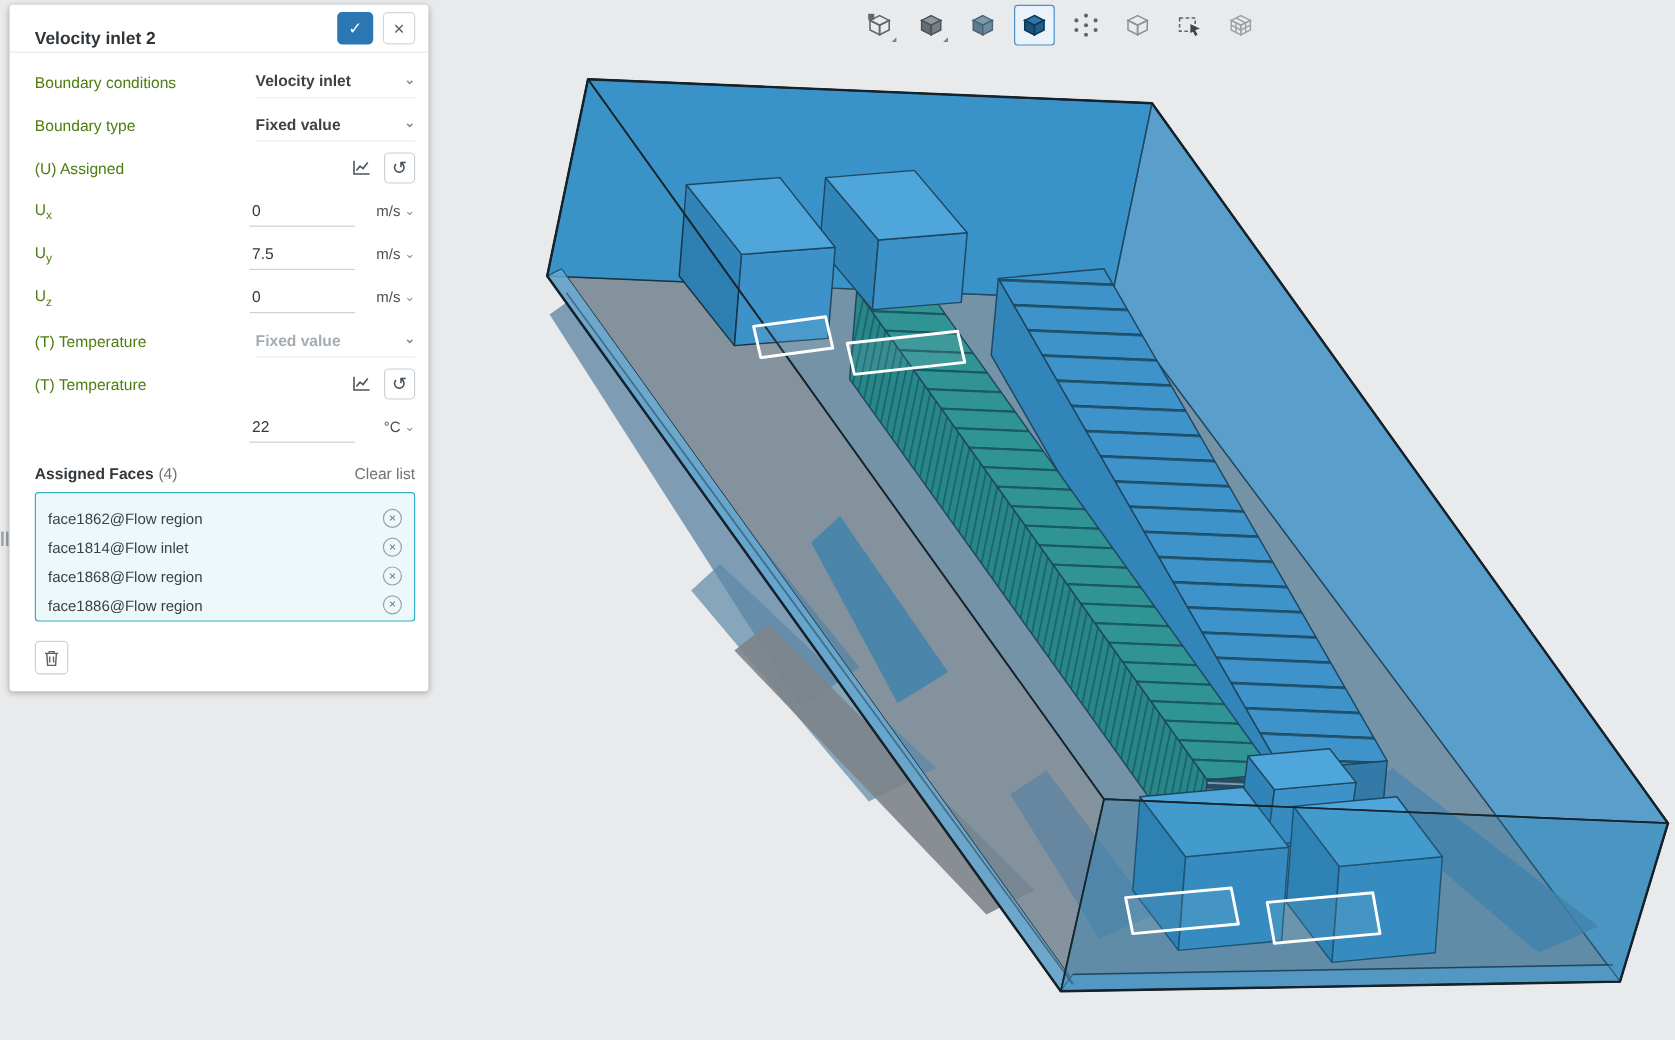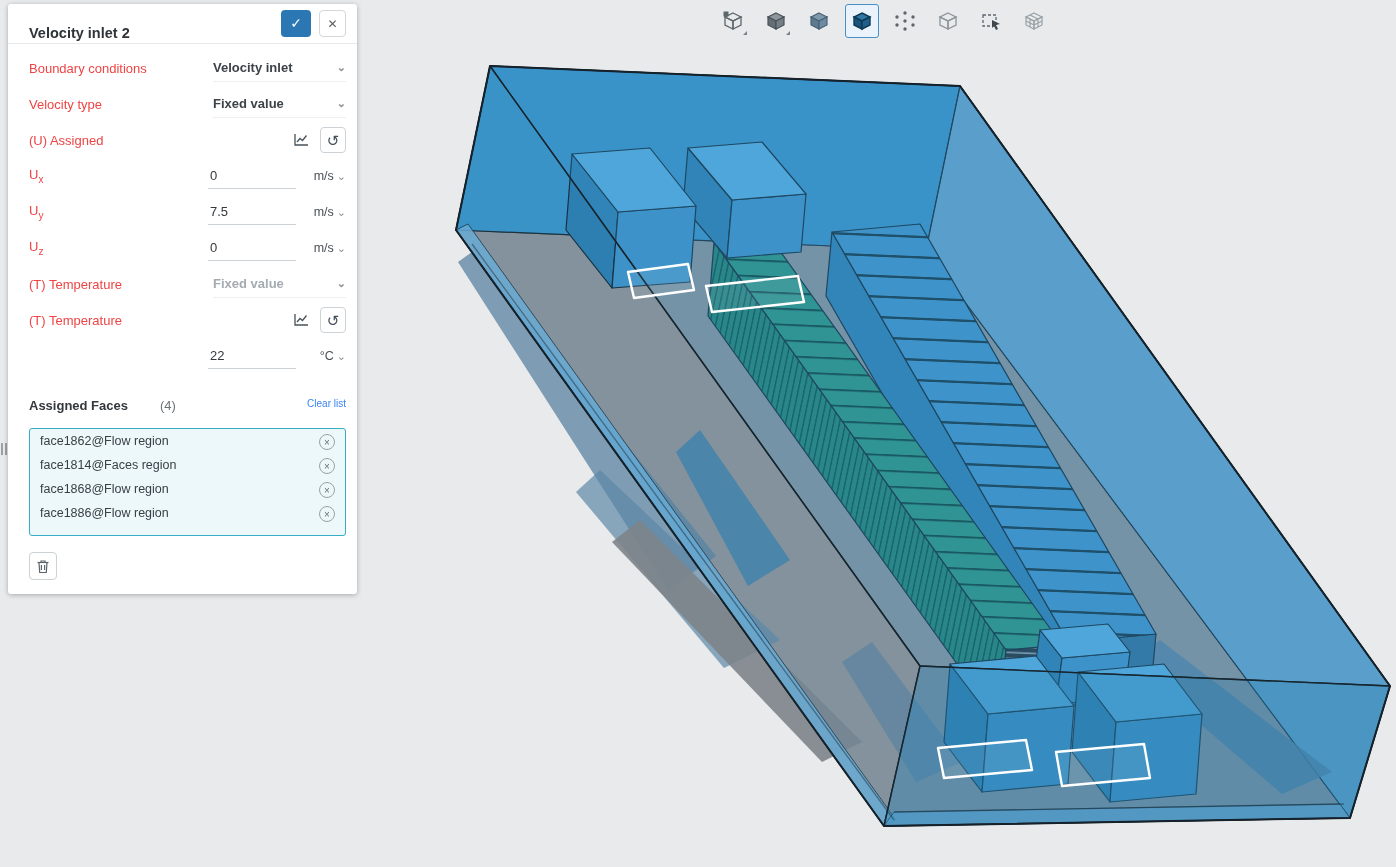--- a/index.html
+++ b/index.html
@@ -22,41 +22,41 @@
          border-radius:3px;box-shadow:0 1px 5px rgba(0,0,0,.28);padding-bottom:14px;}
   .panel-header{height:39px;display:flex;align-items:center;gap:8px;
          padding:0 11px 0 21px;border-bottom:1px solid #e7e9eb;}
   .panel-title{flex:1;font-size:14.5px;font-weight:bold;color:#2f3438;margin-top:19px;}
   .btn-apply{width:30px;height:27px;background:#2b77b3;border:none;border-radius:4px;
          color:#fff;font-size:14px;line-height:27px;cursor:pointer;padding:0;}
   .btn-close{width:27px;height:27px;background:#fff;border:1px solid #d3d7da;border-radius:4px;
          color:#5a6066;font-size:12px;cursor:pointer;padding:0;}
   .panel-body{padding:6px 11px 0 21px;}
   .row{height:36px;display:flex;align-items:center;}
-  .lbl{flex:1;font-size:13px;color:#ef4444;}
+  .lbl{flex:1;font-size:13px;color:#4d7c0f;}
   .lbl sub{font-size:10px;}
   .select{width:133px;height:26px;display:flex;align-items:center;justify-content:space-between;
          font-size:13px;color:#3c4247;border-bottom:1px solid #edeff1;cursor:pointer;font-weight:bold;}
   .select.disabled{color:#a4abb1;cursor:default;}
   .chev{color:#8a9197;font-size:11px;line-height:1;}
   .num{width:84px;margin-right:10px;border:none;border-bottom:1px solid #ccd1d5;height:24px;
        font-size:13px;color:#33383c;font-family:"Liberation Sans",sans-serif;outline:none;padding:0 2px;}
   .unit{width:40px;display:flex;align-items:center;justify-content:flex-end;gap:3px;
         font-size:12.5px;color:#4a5157;cursor:pointer;text-align:right;}
   .iconbtns{display:flex;gap:6px;align-items:center;}
   .ibtn{height:26px;min-width:26px;display:flex;align-items:center;justify-content:center;
         background:#fff;border:1px solid #ccd1d5;border-radius:4px;cursor:pointer;padding:0 4px;}
   .ibtn.flat{border-color:transparent;}
   .undo-glyph{font-size:15px;color:#44505a;line-height:1;}
-  .af-header{display:flex;align-items:flex-start;margin-top:24px;height:22px;gap:28px;}
+  .af-header{display:flex;align-items:flex-end;margin-top:6px;height:22px;}
   .af-label{font-size:13px;font-weight:bold;color:#33383c;}
   .af-count{font-size:13px;color:#6c7378;margin-left:4px;}
-  .clear-link{margin-left:auto;font-size:10px;color:#3b82f6;background:none;border:none;cursor:pointer;padding:0;}
+  .clear-link{margin-left:auto;font-size:13px;color:#737373;background:none;border:none;cursor:pointer;padding:0;}
   .facelist{border:1px solid #35aec6;background:#edf8fb;border-radius:3px;margin-top:8px;padding:5px 0;}
-  .face-row{height:24px;display:flex;align-items:flex-start;padding:0 10px;font-size:12.5px;color:#3a4046;}
+  .face-row{height:24px;display:flex;align-items:flex-end;padding:0 10px;font-size:12.5px;color:#3a4046;}
   .face-remove{margin-left:auto;width:16px;height:16px;border-radius:50%;border:1px solid #9aa1a6;
         background:transparent;color:#6a7176;font-size:10px;line-height:13px;cursor:pointer;padding:0;}
   .panel-footer{margin-top:16px;}
   .trash-btn{width:28px;height:28px;border:1px solid #ccd1d5;border-radius:4px;background:#fff;
         display:flex;align-items:center;justify-content:center;cursor:pointer;}
   
   .edge-handle{position:absolute;left:1px;top:443px;z-index:4;display:flex;gap:2px;cursor:ew-resize;}
   .edge-handle span{display:block;width:2px;height:12px;background:#9aa0a5;}
 </style>
 </head>
@@ -243,21 +243,21 @@
   <div class="panel-body">
     <div class="row">
       <span class="lbl">Boundary conditions</span>
       <div class="select">
         <span>Velocity inlet</span>
         <span class="chev">⌄</span>
       </div>
     </div>
 
     <div class="row">
-      <span class="lbl">Velocity type</span>
+      <span class="lbl">Boundary type</span>
       <div class="select">
         <span>Fixed value</span>
         <span class="chev">⌄</span>
       </div>
     </div>
 
     <div class="row">
       <span class="lbl">(U) Assigned</span>
       <div class="iconbtns">
         <button class="ibtn flat">
@@ -336,21 +336,21 @@
       <span class="af-count">(4)</span>
       <button class="clear-link">Clear list</button>
     </div>
 
     <div class="facelist">
       <div class="face-row">
         <span>face1862@Flow region</span>
         <button class="face-remove"><span>×</span></button>
       </div>
       <div class="face-row">
-        <span>face1814@Faces region</span>
+        <span>face1814@Flow inlet</span>
         <button class="face-remove"><span>×</span></button>
       </div>
       <div class="face-row">
         <span>face1868@Flow region</span>
         <button class="face-remove"><span>×</span></button>
       </div>
       <div class="face-row">
         <span>face1886@Flow region</span>
         <button class="face-remove"><span>×</span></button>
       </div>

